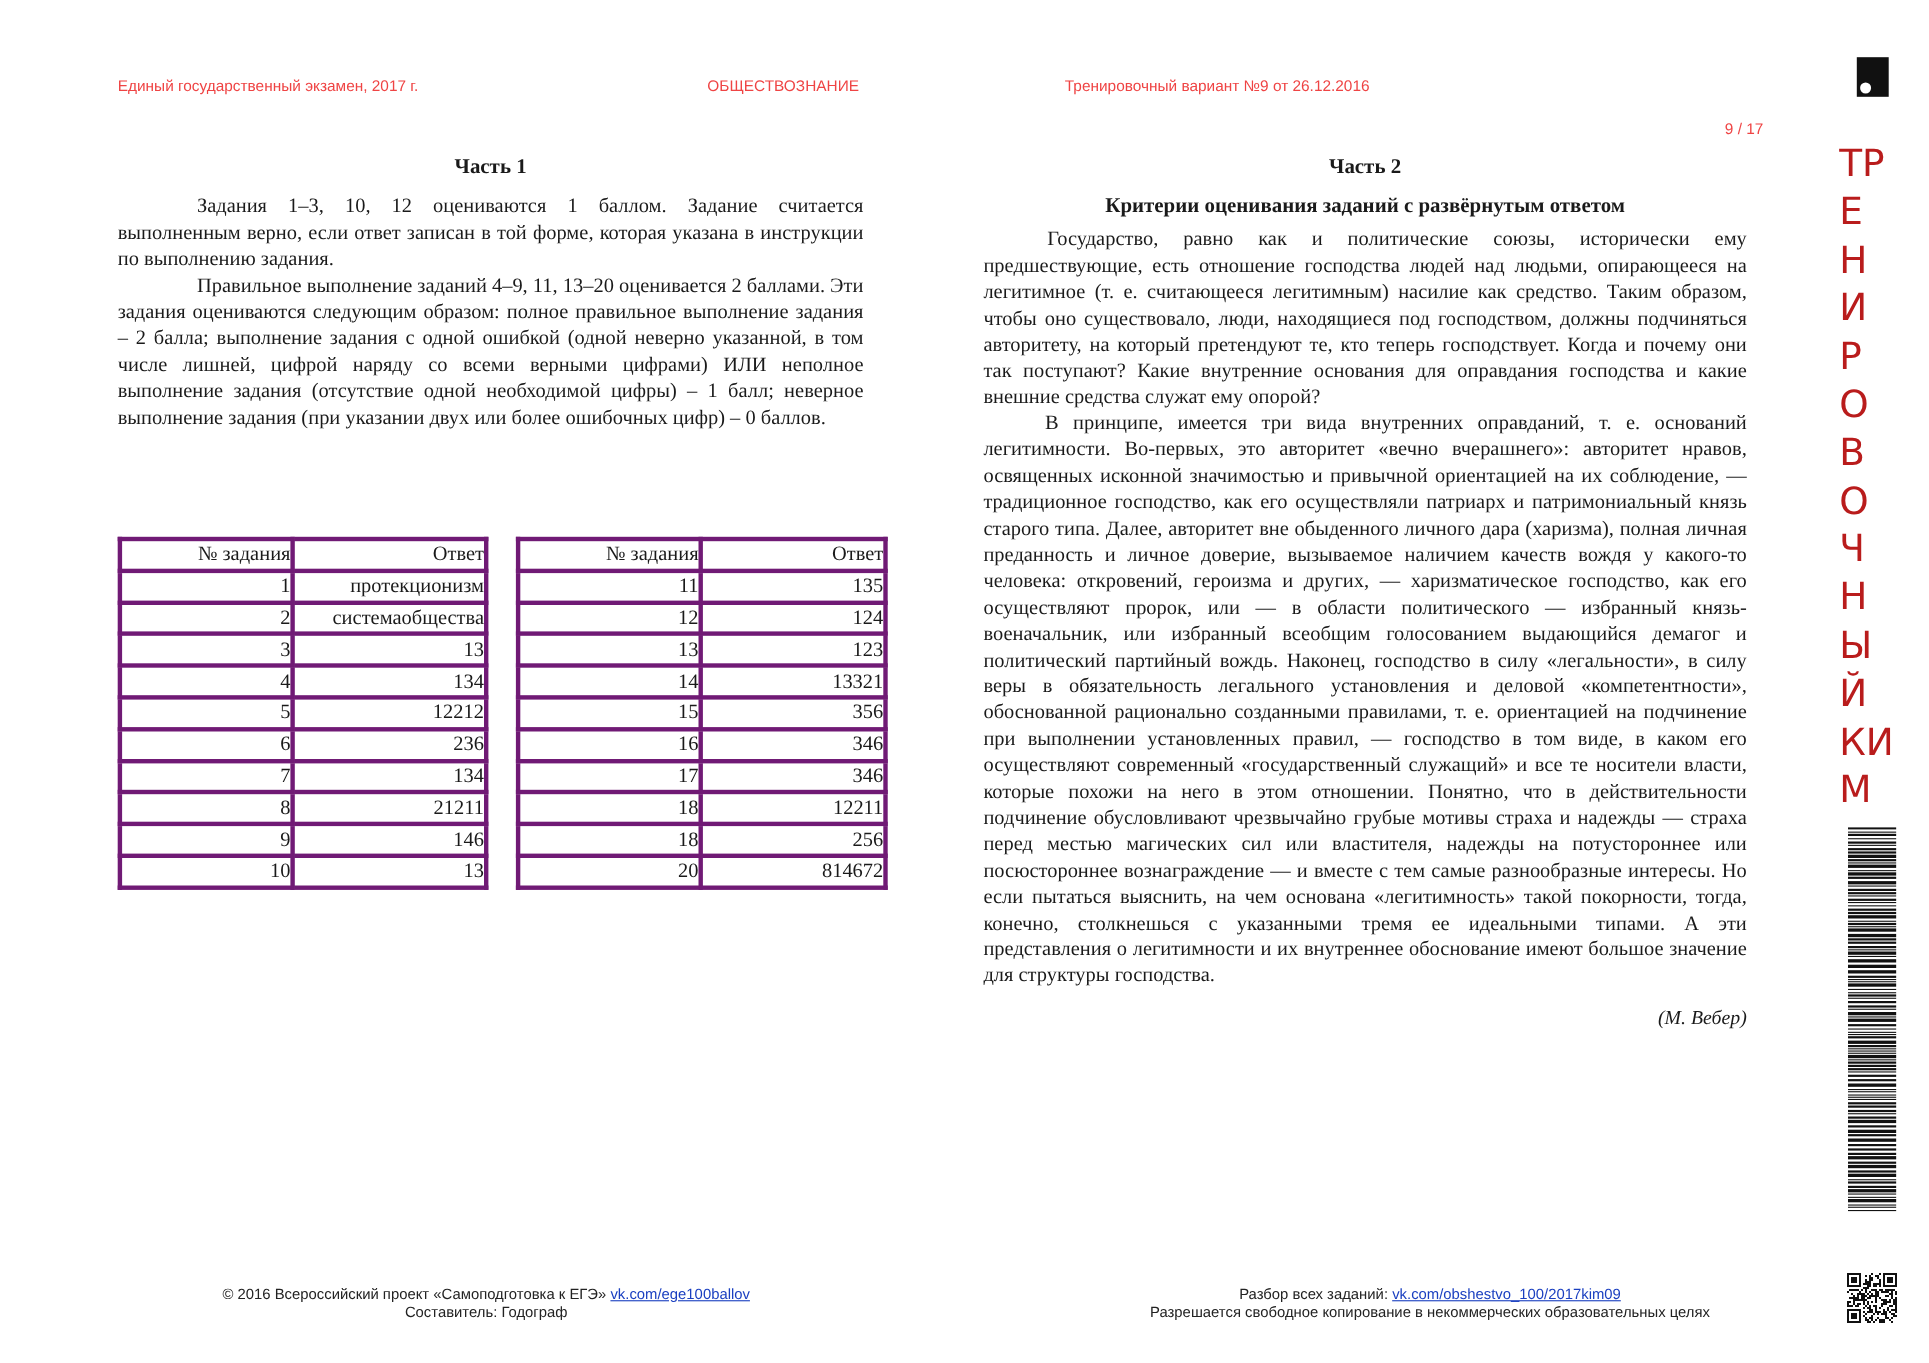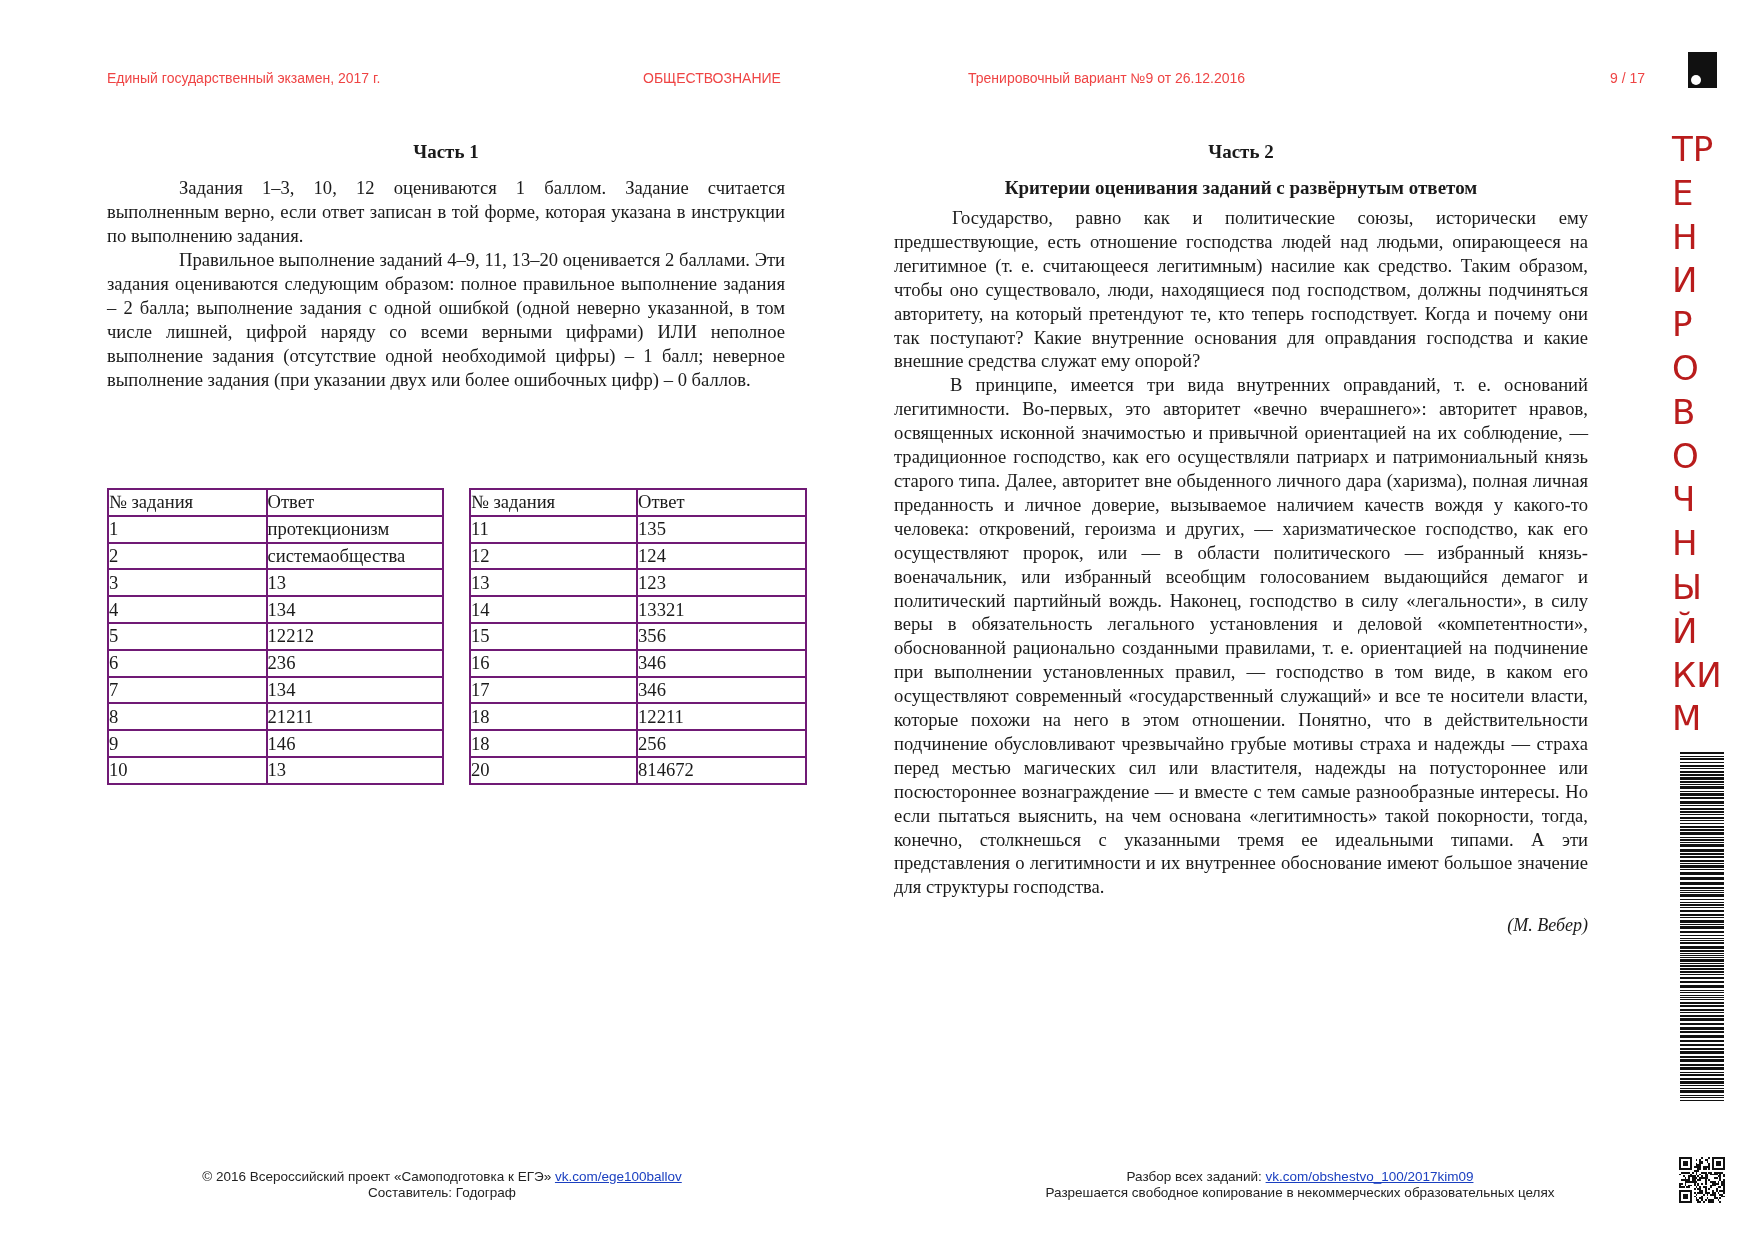--- a/index.html
+++ b/index.html
@@ -8,38 +8,38 @@
   .serif { font-family: "Liberation Serif", serif; }
   .left-col { position: absolute; left: 107px; top: 128px; width: 678px; }
   .right-col { position: absolute; left: 894px; top: 128px; width: 694px; }
   h1.doc-title { font-size: 19px; font-weight: bold; margin: 0 0 24px 0; }
   h2.part { font-size: 19px; font-weight: bold; text-align: center; margin: 12px; line-height: 24px; }
   p.body { font-size: 18.6px; line-height: 24px; margin: 0; text-align: justify; text-indent: 72px; }
   .right-col p.body { text-indent: 56px; line-height: 23.9px; }
   .right-col p.body.first { text-indent: 58px; }
   .tables { position: absolute; left: 107px; top: 488px; }
   table.ans { position: absolute; top: 0; border-collapse: collapse; font-family: "Liberation Serif", serif; font-size: 18.6px; }
-  table.ans td, table.ans th { border: 2px solid #701a75; text-align: left; font-weight: normal; height: 24.8px; padding: 0; line-height: 24px; }
+  table.ans td, table.ans th { border: 4px solid #701a75; text-align: right; font-weight: normal; height: 24.8px; padding: 0; line-height: 24px; }
   .attrib { text-align: right; font-style: italic; font-size: 18px; margin-top: 16px; }
   .footer { position: absolute; font-family: "Liberation Sans", sans-serif; font-size: 13.5px; text-align: center; color: #222; line-height: 16px; }
   .footer a { color: #1a3fc0; text-decoration: underline; }
   .side-word { position: absolute; left: 1672px; top: 128px; width: 60px; font-family: "DejaVu Sans", sans-serif; font-size: 34px; line-height: 43.8px; color: #b91c1c; }
   .side-word span { display: block; }
   .barcode { position: absolute; left: 1680px; top: 752px; width: 44px; height: 350px; }
   .qr { position: absolute; left: 1679px; top: 1157px; width: 46px; height: 46px; }
   .corner-mark { position: absolute; left: 1688px; top: 52px; width: 29px; height: 36px; background: #111; }
   .corner-mark::after { content: ""; position: absolute; left: 3px; bottom: 3px; width: 10px; height: 10px; background: #fff; border-radius: 50%; }
 </style>
 </head>
 <body>
 
 <div class="hdr" style="left:107px;">Единый государственный экзамен, 2017 г.</div>
 <div class="hdr" style="left:643px;">ОБЩЕСТВОЗНАНИЕ</div>
 <div class="hdr" style="left:968px;">Тренировочный вариант №9 от 26.12.2016</div>
-<div class="hdr" style="left:1610px;">9 / 17</div>
+<div class="hdr" style="left:1568px;margin-top:39px;">9 / 17</div>
 <div class="corner-mark"></div>
 
 <div class="left-col serif">
   <h2 class="part">Часть 1</h2>
   <p class="body">Задания 1–3, 10, 12 оцениваются 1 баллом. Задание считается выполненным верно, если ответ записан в той форме, которая указана в инструкции по выполнению задания.</p>
   <p class="body">Правильное выполнение заданий 4–9, 11, 13–20 оценивается 2 баллами. Эти задания оцениваются следующим образом: полное правильное выполнение задания – 2 балла; выполнение задания с одной ошибкой (одной неверно указанной, в том числе лишней, цифрой наряду со всеми верными цифрами) ИЛИ неполное выполнение задания (отсутствие одной необходимой цифры) – 1 балл; неверное выполнение задания (при указании двух или более ошибочных цифр) – 0 баллов.</p>
 </div>
 
 <div class="tables">
   <table class="ans" id="t1" style="left:0; width:337px;">

